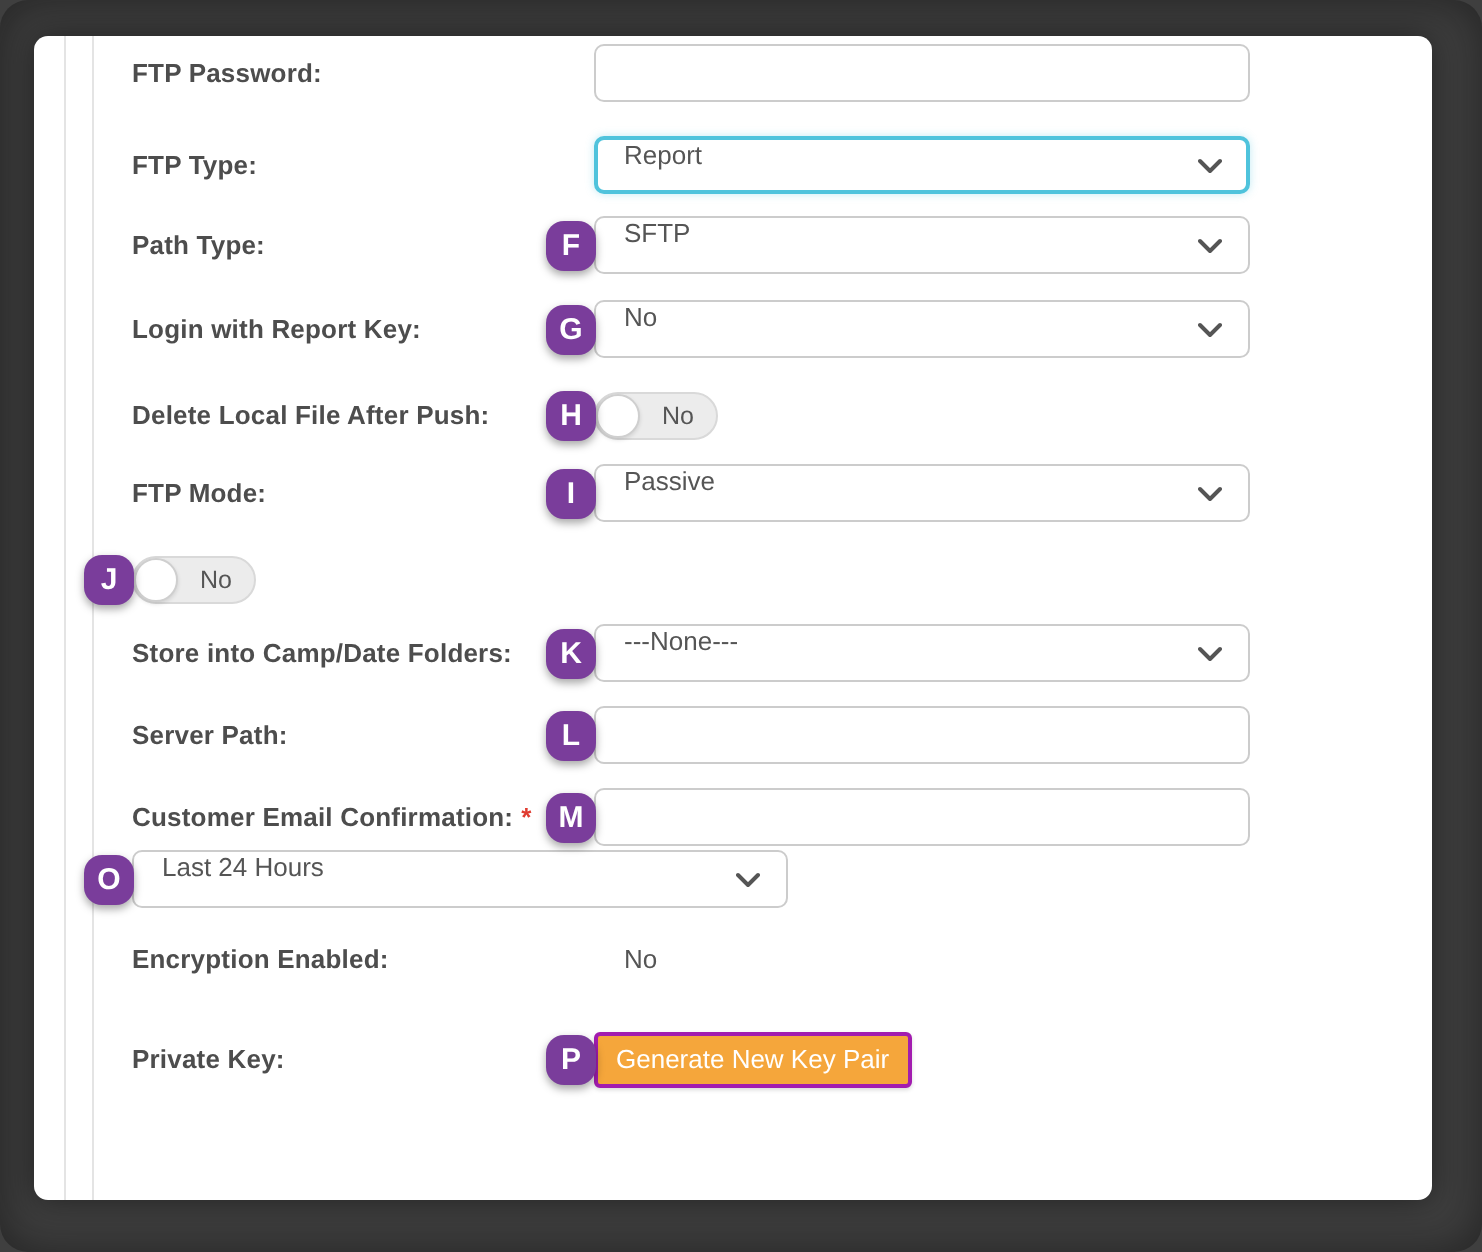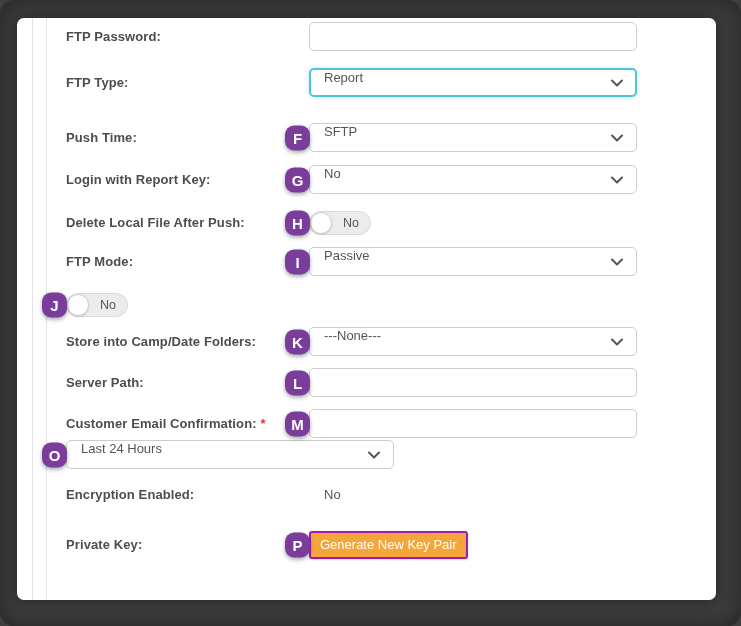--- a/index.html
+++ b/index.html
@@ -12,21 +12,21 @@
     box-shadow:inset 0 0 24px rgba(0,0,0,.45);pointer-events:none;}
   .window{
     position:absolute;left:17px;top:18px;width:699px;height:582px;
     background:#ffffff;border-radius:7px;
     box-shadow:0 0 16px rgba(0,0,0,.45);
   }
   .vline{position:absolute;top:0;bottom:0;width:1px;background:#e4e4e4;}
   .vline.one{left:15px;}
   .vline.two{left:29px;}
   .form{position:absolute;left:49px;top:4px;width:616px;}
-  .row{display:flex;align-items:center;min-height:29px;gap:12px;}
+  .row{display:flex;align-items:center;min-height:29px;}
   .lbl{
     width:231px;flex:0 0 231px;font-size:13px;font-weight:bold;
     color:#4d4d4d;letter-spacing:.1px;
   }
   .req{color:#e03c31;margin-left:4px;font-weight:bold;}
   .ctrl{position:relative;width:328px;display:flex;align-items:center;}
   .badge{
     position:absolute;left:-24px;top:50%;transform:translateY(-50%);
     width:25px;height:25px;border-radius:9px;background:#7a3d9b;
     color:#fff;font-size:15px;font-weight:bold;display:flex;
@@ -82,36 +82,36 @@
 
   <div class="form">
 
     <div class="row" style="margin-bottom:17px">
       <div class="lbl">FTP Password:</div>
       <div class="ctrl">
         <input class="tinput" type="text" value="" style="">
       </div>
     </div>
 
-    <div class="row" style="margin-bottom:26px">
+    <div class="row" style="margin-bottom:11px">
       <div class="lbl">FTP Type:</div>
       <div class="ctrl">
         <div class="select focused">
           <span class="sval">Report</span>
           <span class="chev">
             <svg width="12" height="8" viewBox="0 0 12 8">
                 <path d="M1 1.5 L6 6.5 L11 1.5" fill="none" stroke="#555" stroke-width="2" stroke-linecap="round" stroke-linejoin="round"></path>
               </svg>
           </span>
         </div>
       </div>
     </div>
 
     <div class="row" style="margin-bottom:13px">
-      <div class="lbl">Push Time:</div>
+      <div class="lbl">Path Type:</div>
       <div class="ctrl">
         <span class="badge">F</span>
         <div class="select">
           <span class="sval">SFTP</span>
           <span class="chev">
             <svg width="12" height="8" viewBox="0 0 12 8">
                 <path d="M1 1.5 L6 6.5 L11 1.5" fill="none" stroke="#555" stroke-width="2" stroke-linecap="round" stroke-linejoin="round"></path>
               </svg>
           </span>
         </div>

